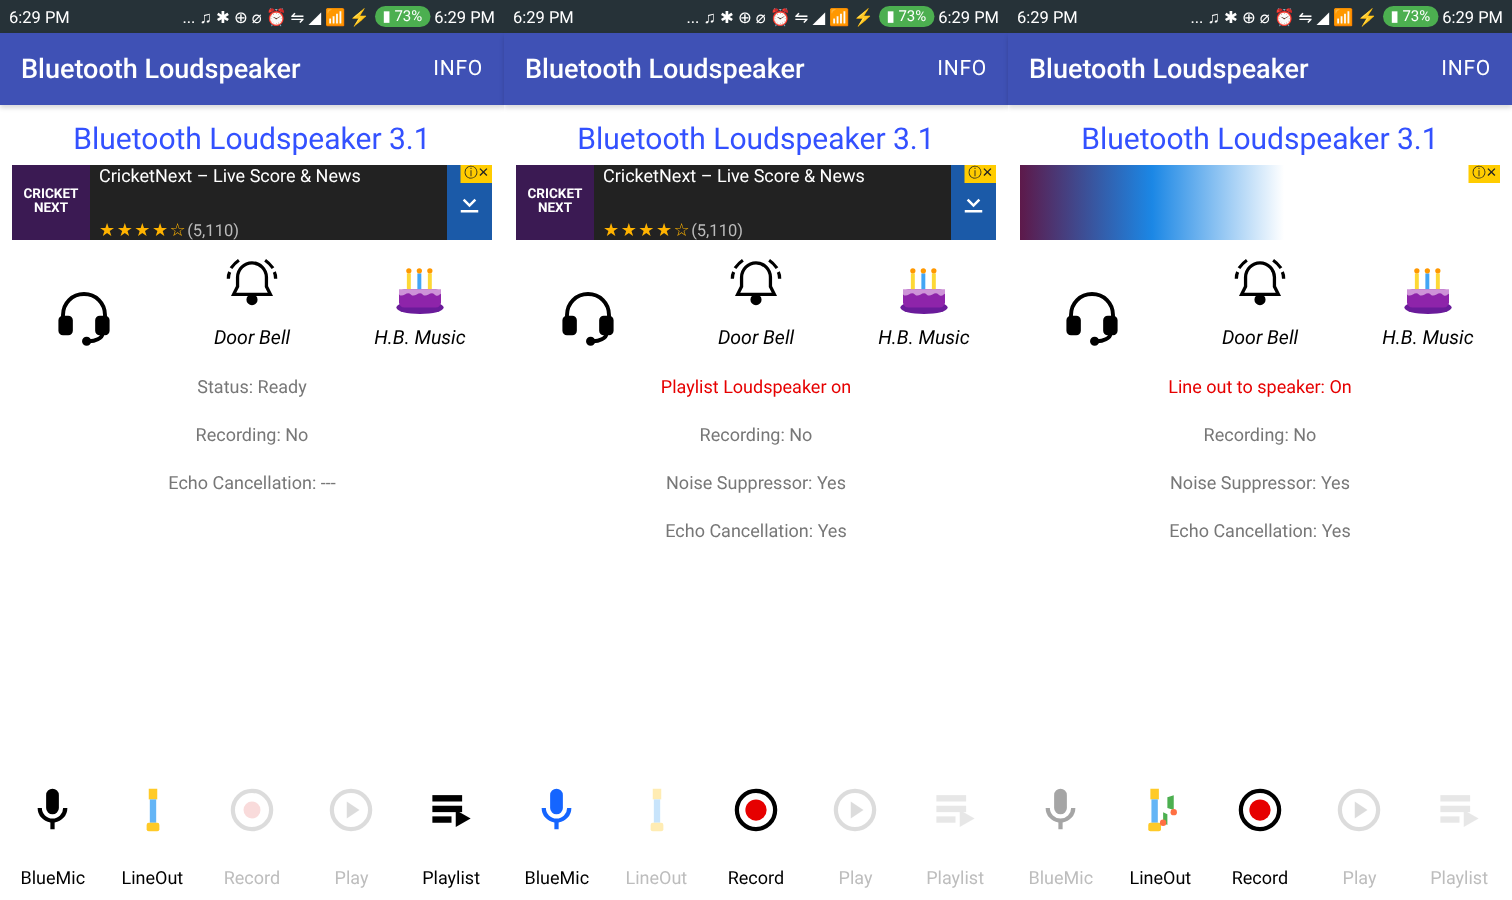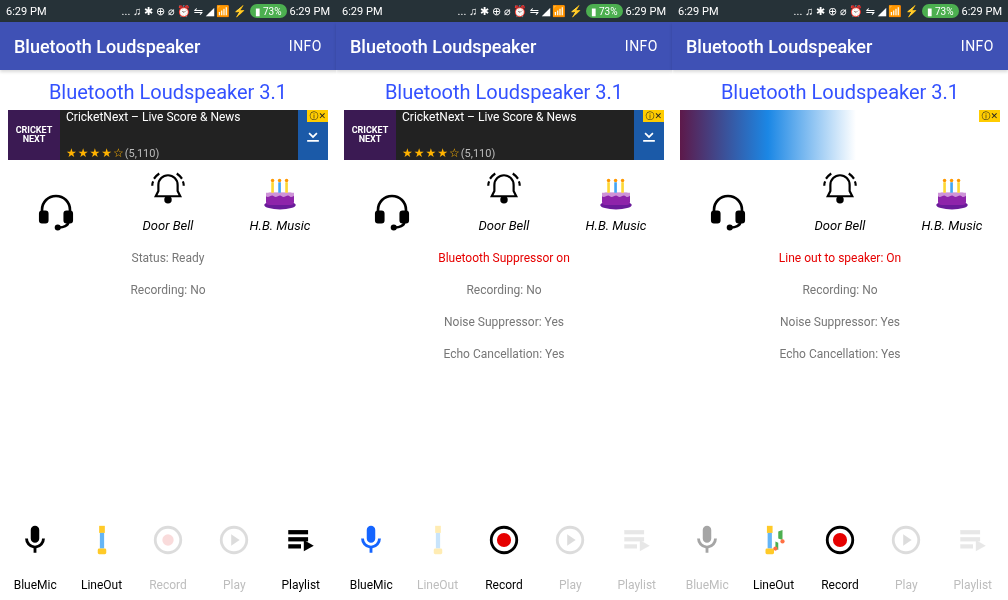--- a/index.html
+++ b/index.html
@@ -99,20 +99,21 @@
               <circle cx="15.5" cy="12" r="2" fill="#ff9800"></circle>
               <circle cx="23.5" cy="12" r="2" fill="#ff9800"></circle>
               <circle cx="31.5" cy="12" r="2" fill="#ff9800"></circle>
             </svg></span>
           <span class="lbl">H.B. Music</span>
         </div>
   </div>
       <div class="statusblock">
     <div class="">Status: Ready</div>
     <div>Recording: No</div>
+    <div>Echo Cancellation: ---</div>
   </div>
       <div class="bottombar">
     <div class="bbtn ">
           <span><svg viewBox="0 0 24 24">
               <path fill="#000" d="M12 14a3 3 0 003-3V5a3 3 0 00-6 0v6a3 3 0 003 3zm5-3a5 5 0 01-10 0H5a7 7 0 006 6.9V21h2v-3.1A7 7 0 0019 11z"></path>
             </svg></span>
           <span class="lbl">BlueMic</span>
         </div>
     <div class="bbtn ">
           <span><svg viewBox="0 0 24 24">
@@ -202,21 +203,21 @@
               <rect x="22" y="14" width="3" height="12" fill="#42a5f5"></rect>
               <rect x="30" y="14" width="3" height="12" fill="#fdd835"></rect>
               <circle cx="15.5" cy="12" r="2" fill="#ff9800"></circle>
               <circle cx="23.5" cy="12" r="2" fill="#ff9800"></circle>
               <circle cx="31.5" cy="12" r="2" fill="#ff9800"></circle>
             </svg></span>
           <span class="lbl">H.B. Music</span>
         </div>
   </div>
       <div class="statusblock">
-    <div class="on">Bluetooth Suppressor on</div>
+    <div class="on">Playlist Loudspeaker on</div>
     <div>Recording: No</div>
     <div>Noise Suppressor: Yes</div>
     <div>Echo Cancellation: Yes</div>
   </div>
       <div class="bottombar">
     <div class="bbtn ">
           <span><svg viewBox="0 0 24 24">
               <path fill="#1565ff" d="M12 14a3 3 0 003-3V5a3 3 0 00-6 0v6a3 3 0 003 3zm5-3a5 5 0 01-10 0H5a7 7 0 006 6.9V21h2v-3.1A7 7 0 0019 11z"></path>
             </svg></span>
           <span class="lbl">BlueMic</span>

